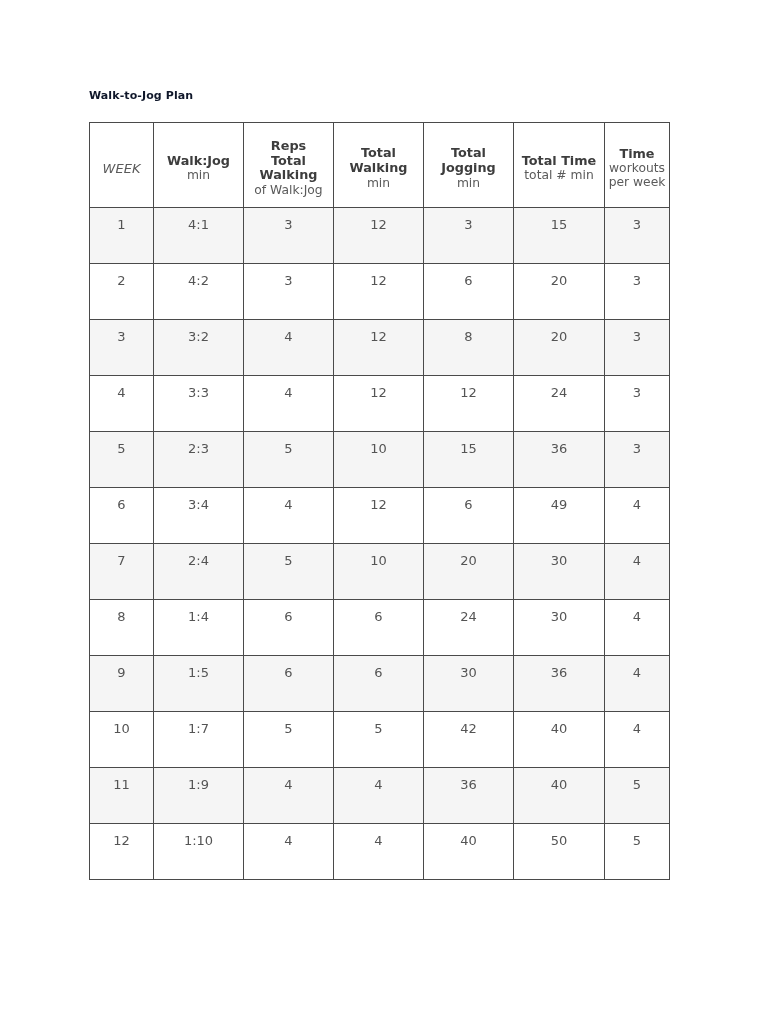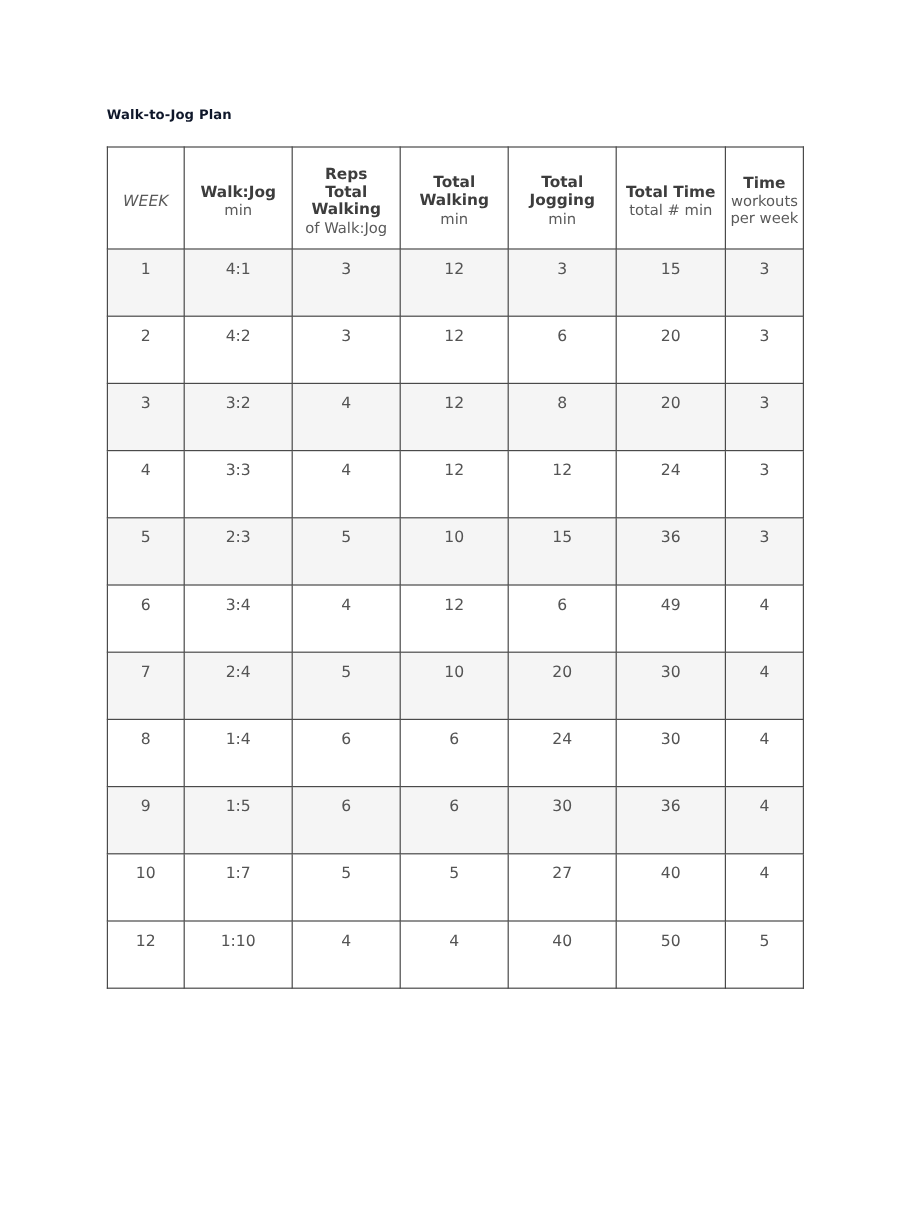--- a/index.html
+++ b/index.html
@@ -226,23 +226,32 @@
         <td>6</td>
         <td>30</td>
         <td>36</td>
         <td>4</td>
       </tr>
       <tr class="plain">
         <td>10</td>
         <td>1:7</td>
         <td>5</td>
         <td>5</td>
-        <td>27</td>
+        <td>42</td>
         <td>40</td>
         <td>4</td>
+      </tr>
+      <tr class="shaded">
+        <td>11</td>
+        <td>1:9</td>
+        <td>4</td>
+        <td>4</td>
+        <td>36</td>
+        <td>40</td>
+        <td>5</td>
       </tr>
       <tr class="plain">
         <td>12</td>
         <td>1:10</td>
         <td>4</td>
         <td>4</td>
         <td>40</td>
         <td>50</td>
         <td>5</td>
       </tr>

